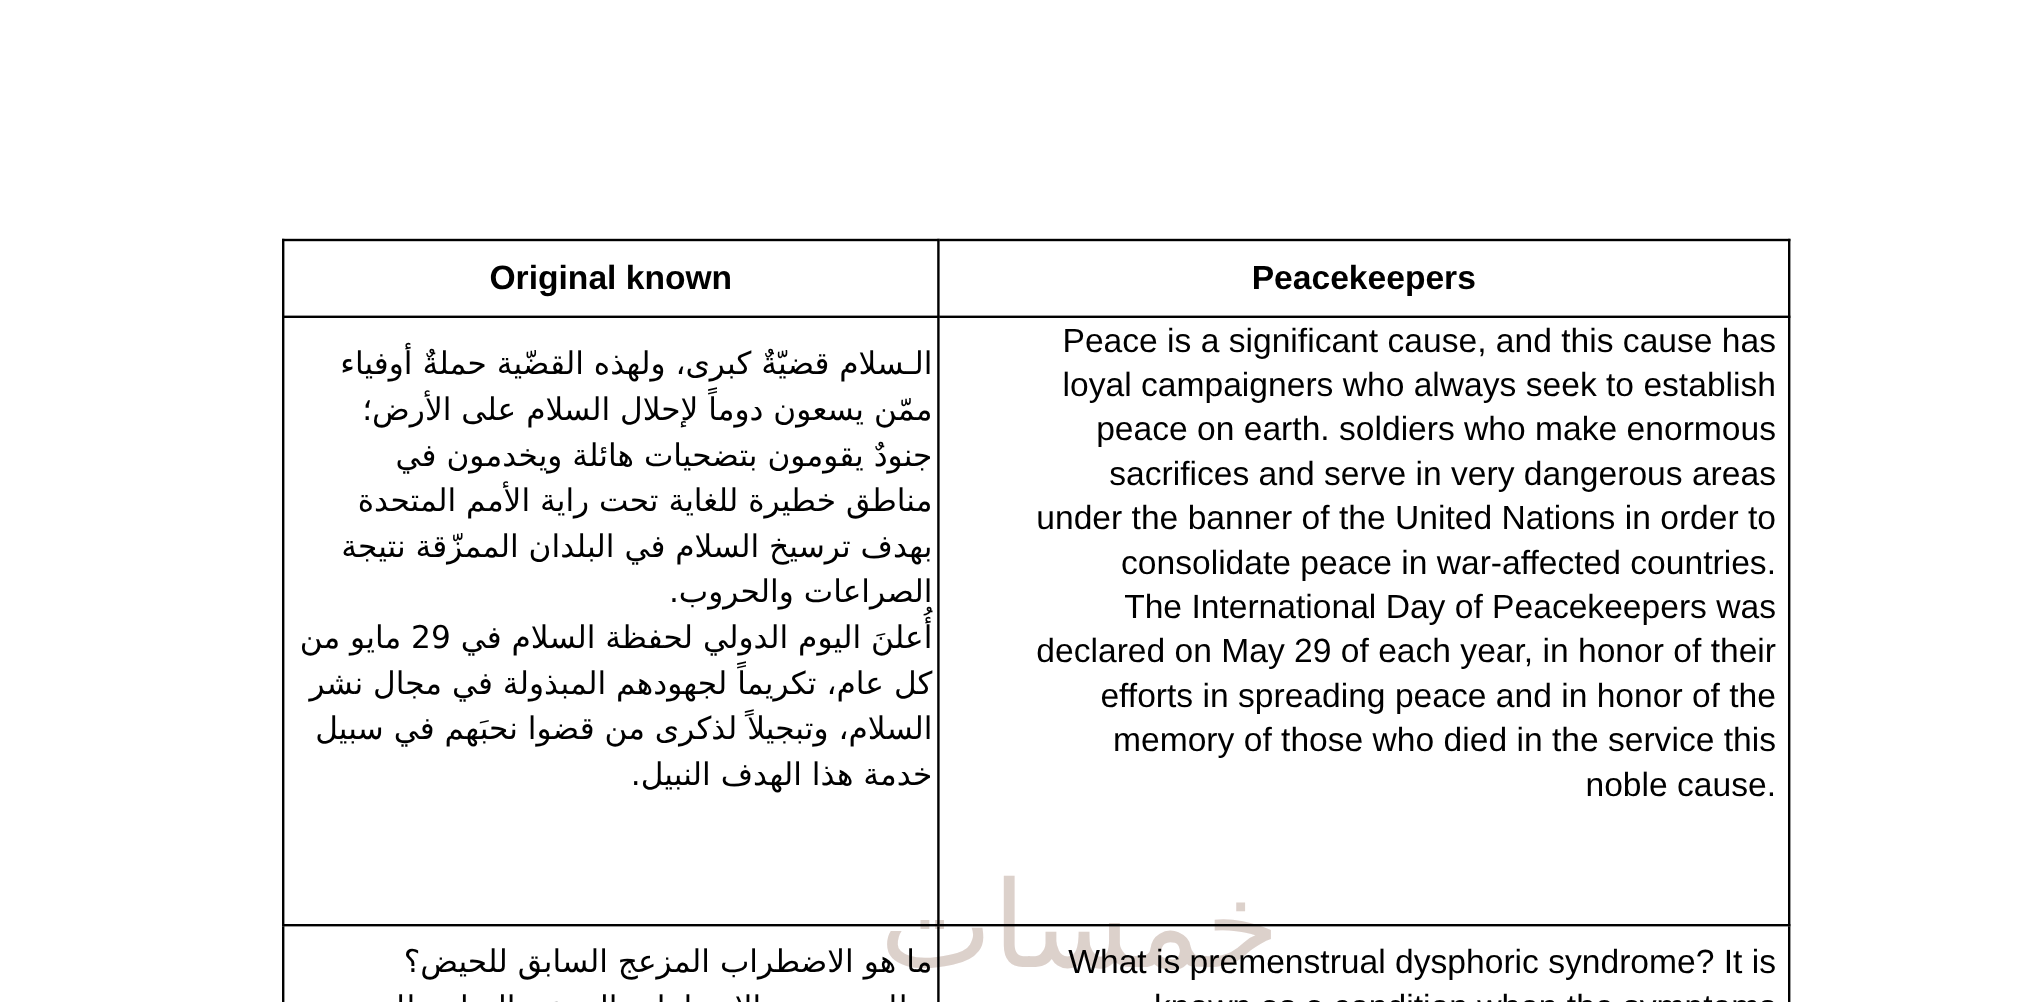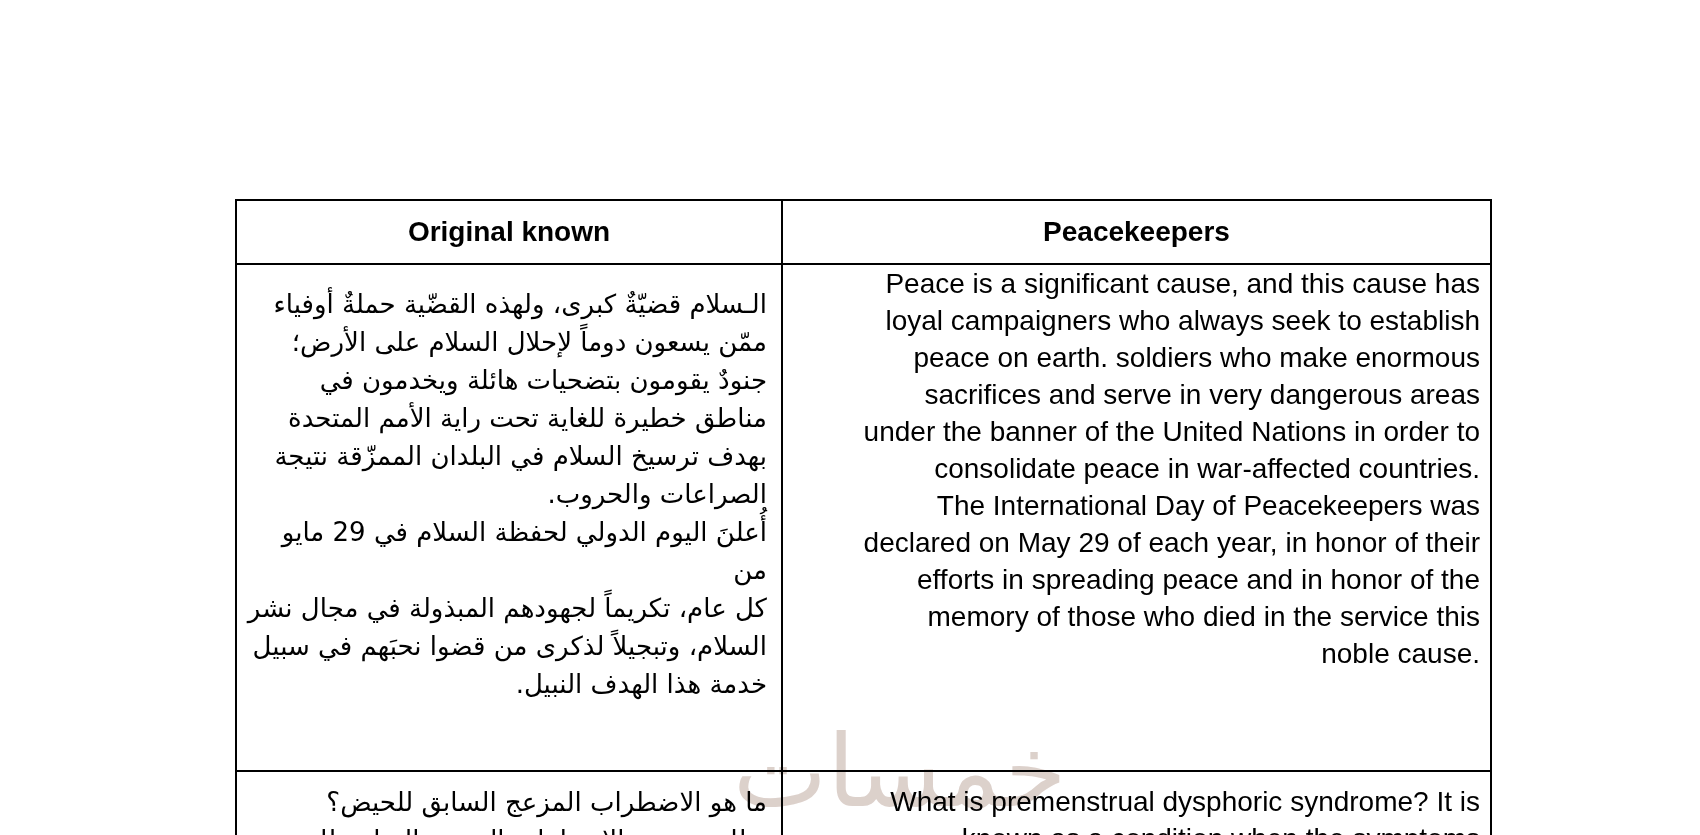--- a/index.html
+++ b/index.html
@@ -59,21 +59,21 @@
     font-family: "Liberation Sans", sans-serif;
   }
   tr.body-row-1 td { height: 485px; }
   tr.body-row-2 td { height: 200px; }
   .cell-original {
     direction: rtl;
     text-align: right;
     font-family: "DejaVu Sans", sans-serif;
     font-size: 26px;
     line-height: 38px;
-    padding: 20px 14px 0 10px;
+    padding: 20px 4px 0 10px;
     white-space: pre-line;
   }
   .cell-translation {
     direction: ltr;
     text-align: right;
     font-family: "Liberation Sans", sans-serif;
     font-size: 28px;
     line-height: 37px;
     padding: 0 10px 0 12px;
     white-space: pre-line;

